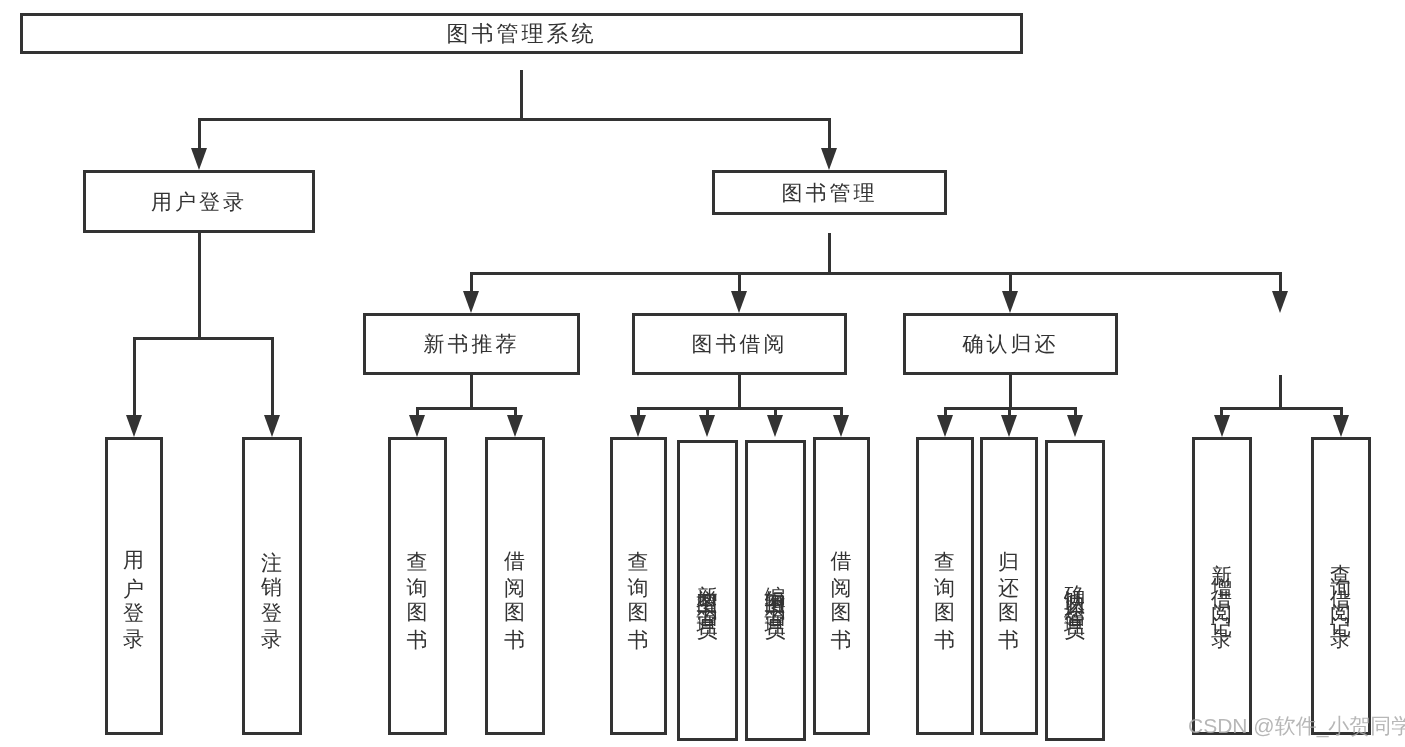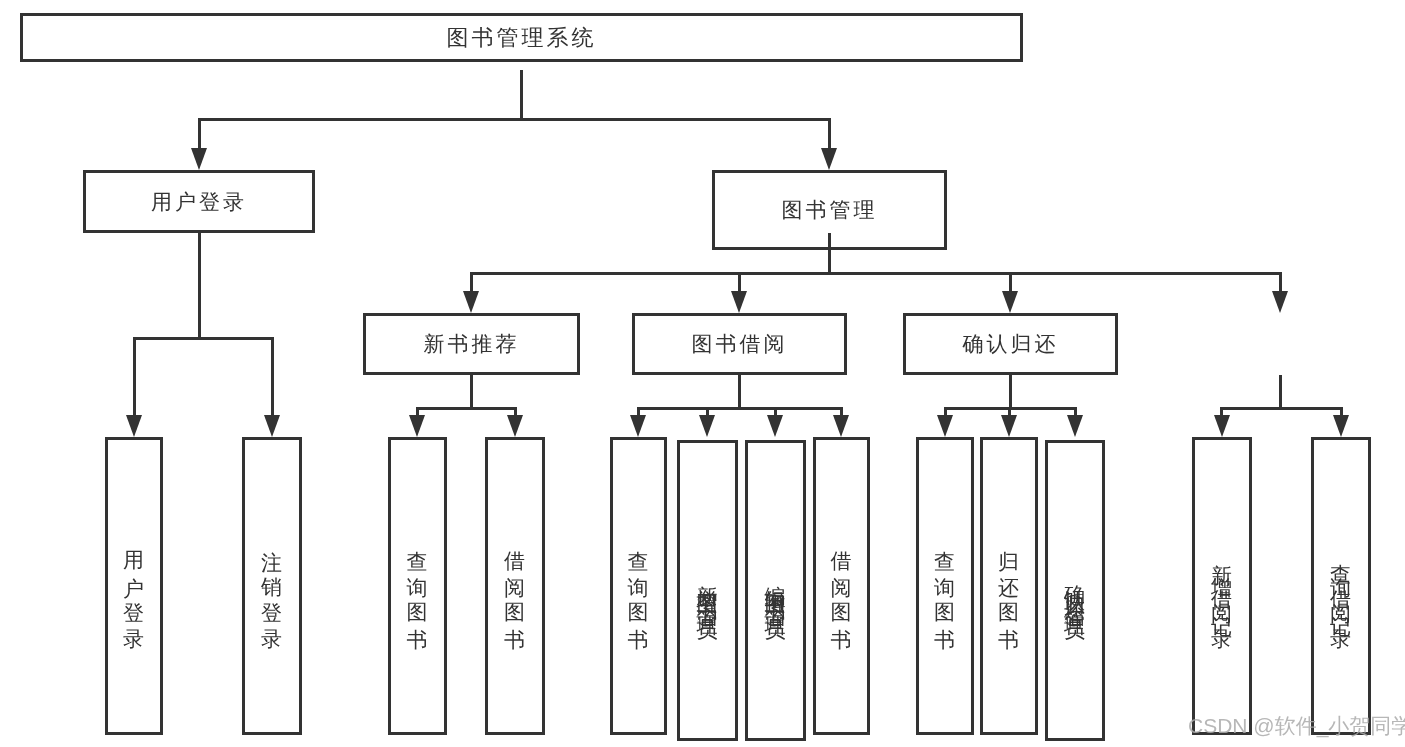--- a/index.html
+++ b/index.html
@@ -34,35 +34,35 @@
   .watermark{
     position:absolute;left:1188px;top:712px;font-size:21px;
     color:var(--watermark);opacity:.85;white-space:nowrap;z-index:5;
   }
 </style>
 </head>
 <body>
 
 <div class="canvas">
 
-  <div class="box hbox root" style="left:20px;top:13px;width:1003px;height:49px;">
+  <div class="box hbox root" style="left:20px;top:13px;width:1003px;height:41px;">
     <span>图书管理系统</span>
   </div>
 
   <div class="vline" style="left:520px;top:70px;height:48px;"></div>
   <div class="hline" style="left:198px;top:118px;width:633px;"></div>
   <div class="vline" style="left:198px;top:118px;height:32px;"></div>
   <div class="arrow" style="left:191px;top:148px;"></div>
   <div class="vline" style="left:828px;top:118px;height:32px;"></div>
   <div class="arrow" style="left:821px;top:148px;"></div>
 
   <div class="box hbox" style="left:83px;top:170px;width:232px;height:63px;">
     <span>用户登录</span>
   </div>
-  <div class="box hbox" style="left:712px;top:170px;width:235px;height:80px;">
+  <div class="box hbox" style="left:712px;top:170px;width:235px;height:45px;">
     <span>图书管理</span>
   </div>
 
   <div class="vline" style="left:198px;top:233px;height:104px;"></div>
   <div class="hline" style="left:133px;top:337px;width:141px;"></div>
   <div class="vline" style="left:133px;top:337px;height:80px;"></div>
   <div class="arrow" style="left:126px;top:415px;"></div>
   <div class="vline" style="left:271px;top:337px;height:80px;"></div>
   <div class="arrow" style="left:264px;top:415px;"></div>
 

